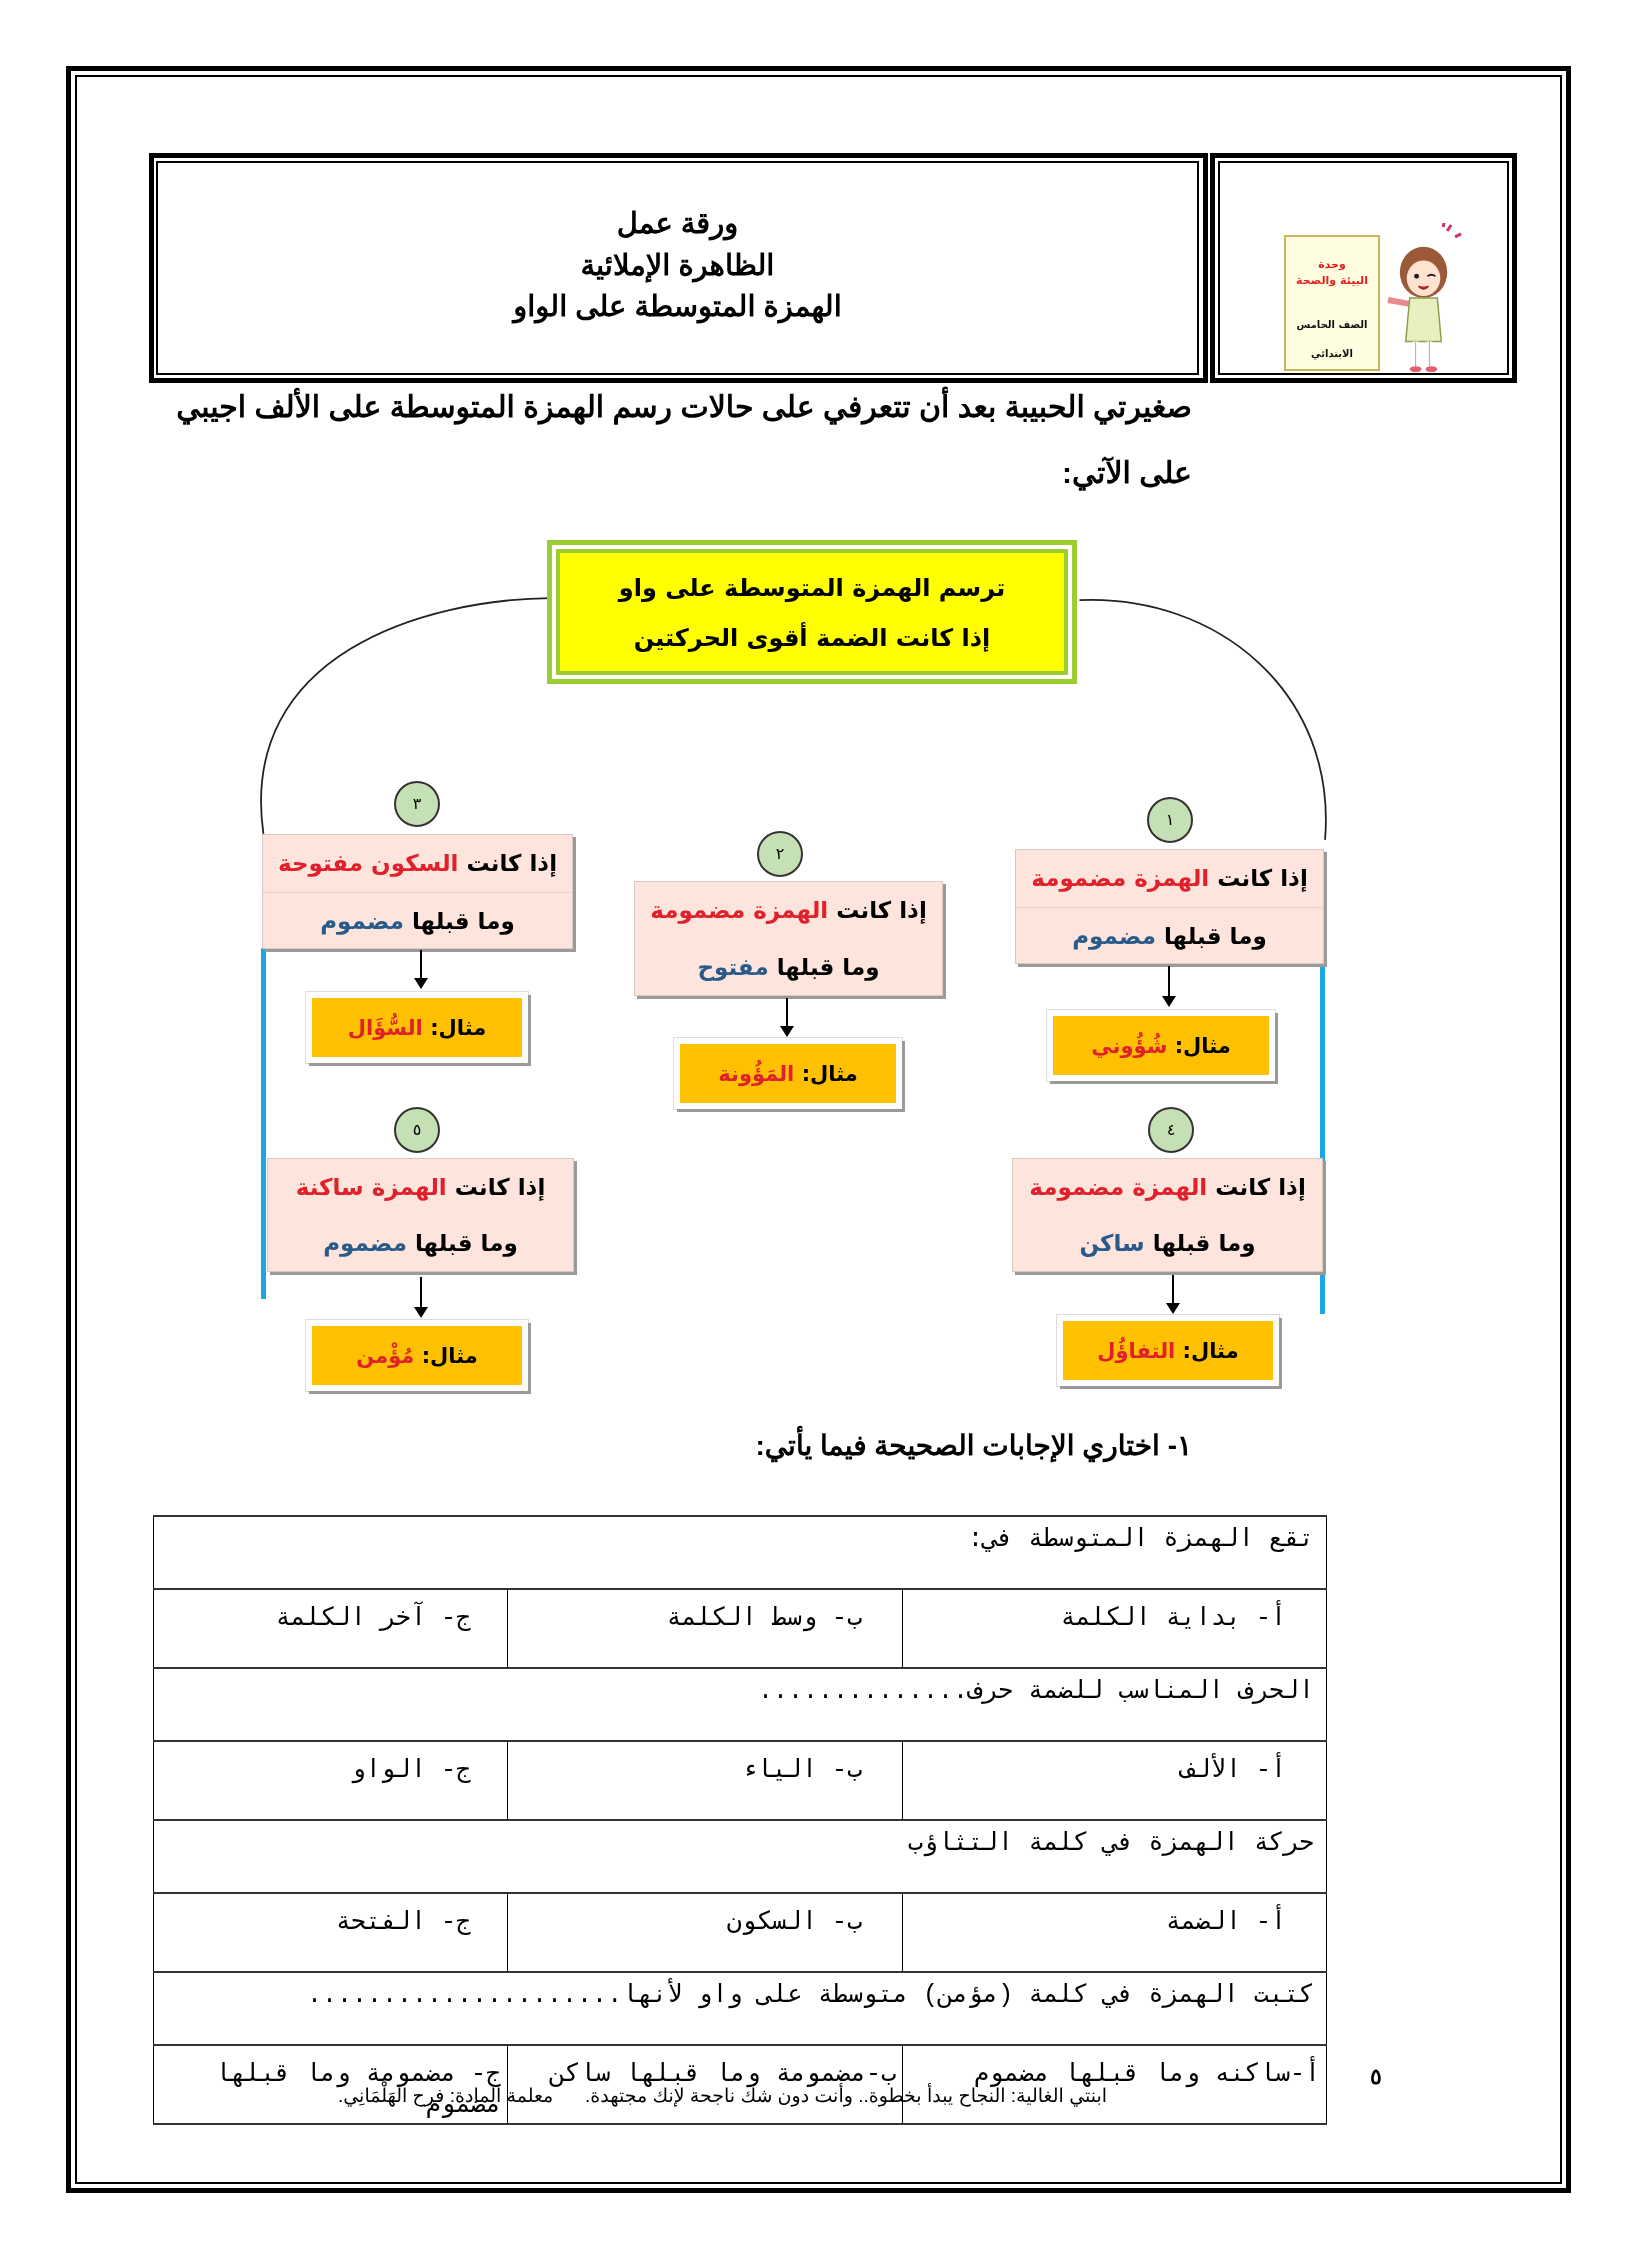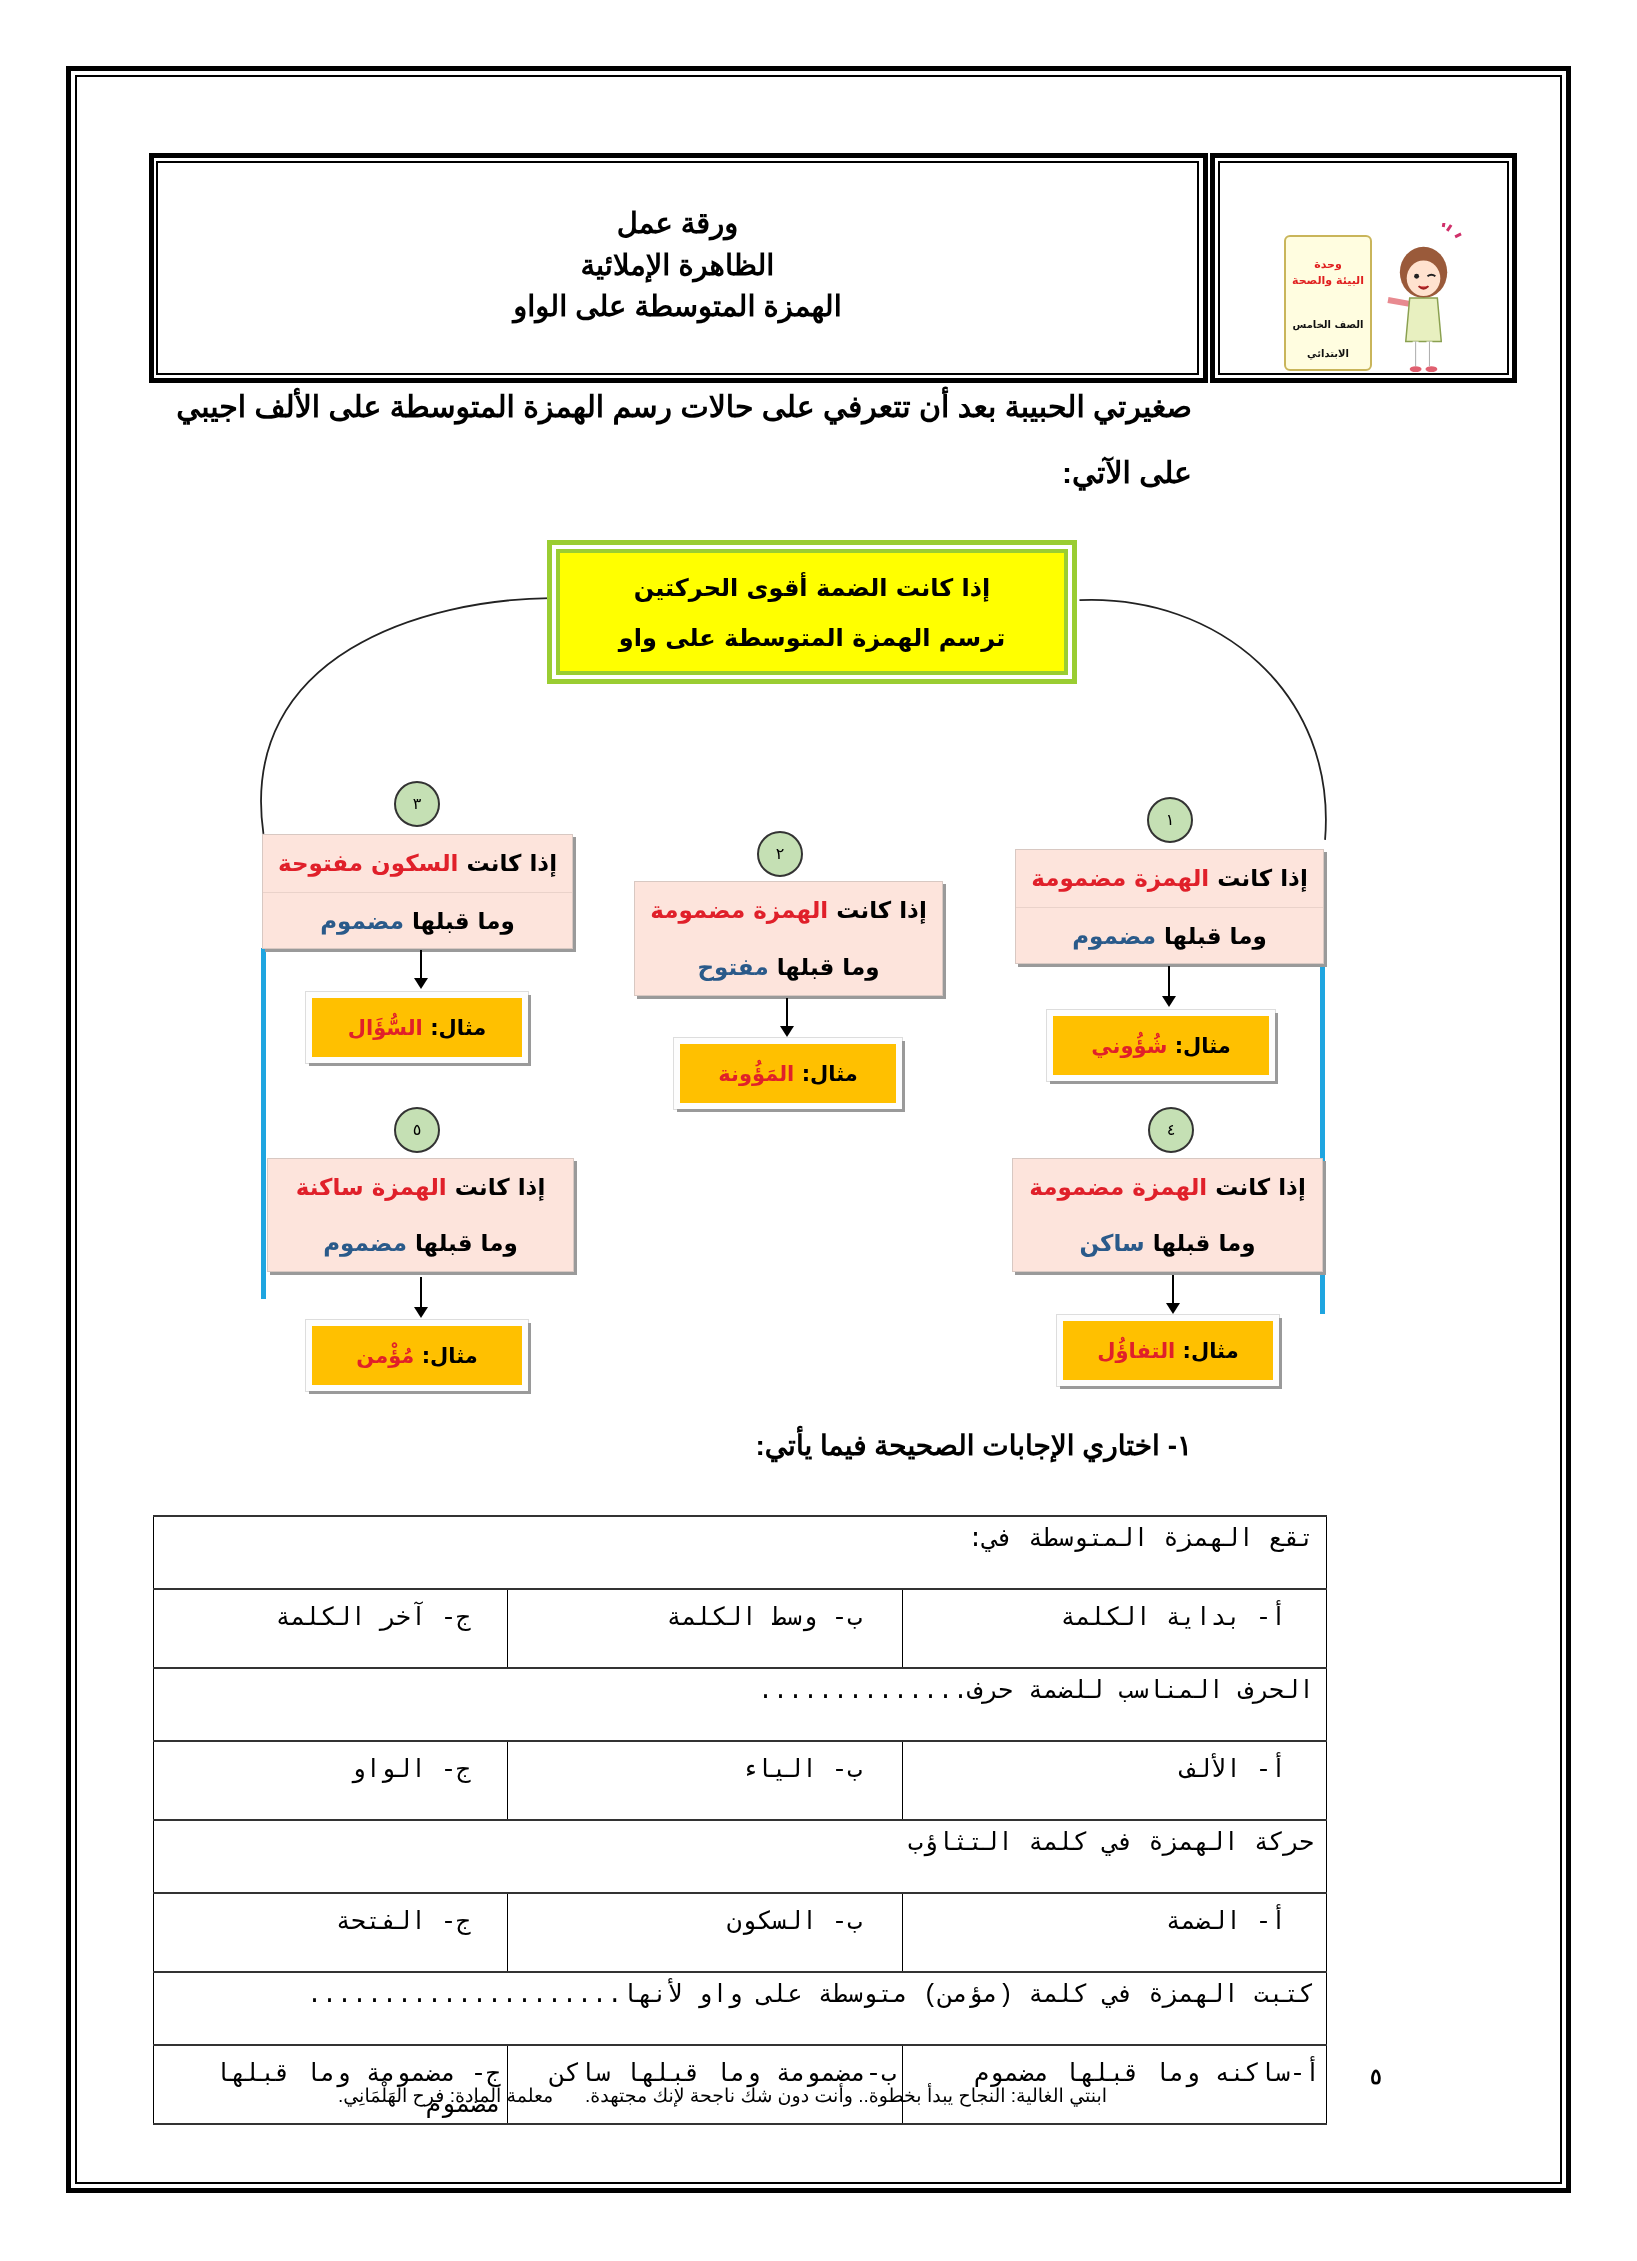--- a/index.html
+++ b/index.html
@@ -10,21 +10,21 @@
   .frame-inner { left:75px; top:75px; width:1487px; height:2109px; border:2px solid #000; box-sizing:border-box; }
 
   .hdr-main { left:149px; top:153px; width:1059px; height:230px; border:5px solid #000; box-sizing:border-box; }
   .hdr-main-in { left:156px; top:161px; width:1043px; height:214px; border:2px solid #000; box-sizing:border-box; }
   .hdr-side { left:1210px; top:153px; width:307px; height:230px; border:5px solid #000; box-sizing:border-box; }
   .hdr-side-in { left:1218px; top:161px; width:291px; height:214px; border:2px solid #000; box-sizing:border-box; }
 
   .title-line { width:1043px; left:156px; text-align:center; direction:rtl;
                 font-family:"Liberation Sans", sans-serif; font-weight:bold; font-size:29px; }
 
-  .sign { left:1284px; top:235px; width:88px; height:136px; background:#fffde0; border:2px solid #c9b55a; border-radius:6px; box-sizing:border-box; text-align:center; direction:rtl; font-family:"DejaVu Sans", sans-serif; font-weight:bold; }
+  .sign { left:1284px; top:235px; width:96px; height:136px; background:#fffde0; border:2px solid #c9b55a; border-radius:0; box-sizing:border-box; text-align:center; direction:rtl; font-family:"DejaVu Sans", sans-serif; font-weight:bold; }
   .sign .unit { color:#e02020; font-size:11px; line-height:16px; margin-top:20px; }
   .sign .grade { color:#111; font-size:10px; line-height:16px; margin-top:28px; }
 
   .intro { right:446px; direction:rtl; text-align:right; font-family:"Liberation Sans", sans-serif; font-weight:bold; font-size:30px; white-space:nowrap;margin-left:44px; }
 
   .topbox { left:547px; top:540px; width:530px; height:144px; background:#9acd32; box-sizing:border-box; padding:5px; }
   .topbox-w { width:100%; height:100%; background:#fff; padding:4px; box-sizing:border-box; }
   .topbox-y { width:100%; height:100%; background:#ffff00; border:4px solid #9acd32; box-sizing:border-box; text-align:center; direction:rtl; font-family:"DejaVu Sans", sans-serif; font-weight:bold; font-size:24px; line-height:50px; padding-top:10px; }
 
   .rule { background:#fde4dc; border:1px solid #d8c8c2; box-shadow:3px 3px 0 #9a9a9a; box-sizing:border-box; direction:rtl; text-align:center; font-family:"DejaVu Sans", sans-serif; font-weight:bold; font-size:23px; }
@@ -98,22 +98,22 @@
 <svg class="abs" style="left:0;top:0;" width="1638" height="1436" viewBox="0 0 1654 1450">
   <path d="M556 604 C 430 605, 240 660, 266 842" fill="none" stroke="#222" stroke-width="1.8"></path>
   <path d="M1090 606 C 1230 600, 1350 700, 1338 848" fill="none" stroke="#222" stroke-width="1.8"></path>
 </svg>
 <div class="abs blueline" style="left:1320px;top:962px;height:352px;"></div>
 <div class="abs blueline" style="left:261px;top:948px;height:351px;"></div>
 
 <div class="abs topbox">
   <div class="topbox-w">
       <div class="topbox-y">
+    <div>ترسم الهمزة المتوسطة على واو</div>
     <div>إذا كانت الضمة أقوى الحركتين</div>
-    <div>ترسم الهمزة المتوسطة على واو</div>
   </div>
     </div>
 </div>
 
 <div class="abs circle" style="left:1147px;top:797px;">١</div>
 <div class="abs rule" style="left:1015px;top:849px;width:309px;height:115px;">
   <div class="ln ln1"><span>إذا كانت </span>&nbsp;<span class="red">الهمزة مضمومة</span></div>
   <div class="ln"><span>وما قبلها </span>&nbsp;<span class="blue">مضموم</span></div>
 </div>
 <div class="abs arrow-line" style="left:1168px;top:966px;height:32px;"></div>

